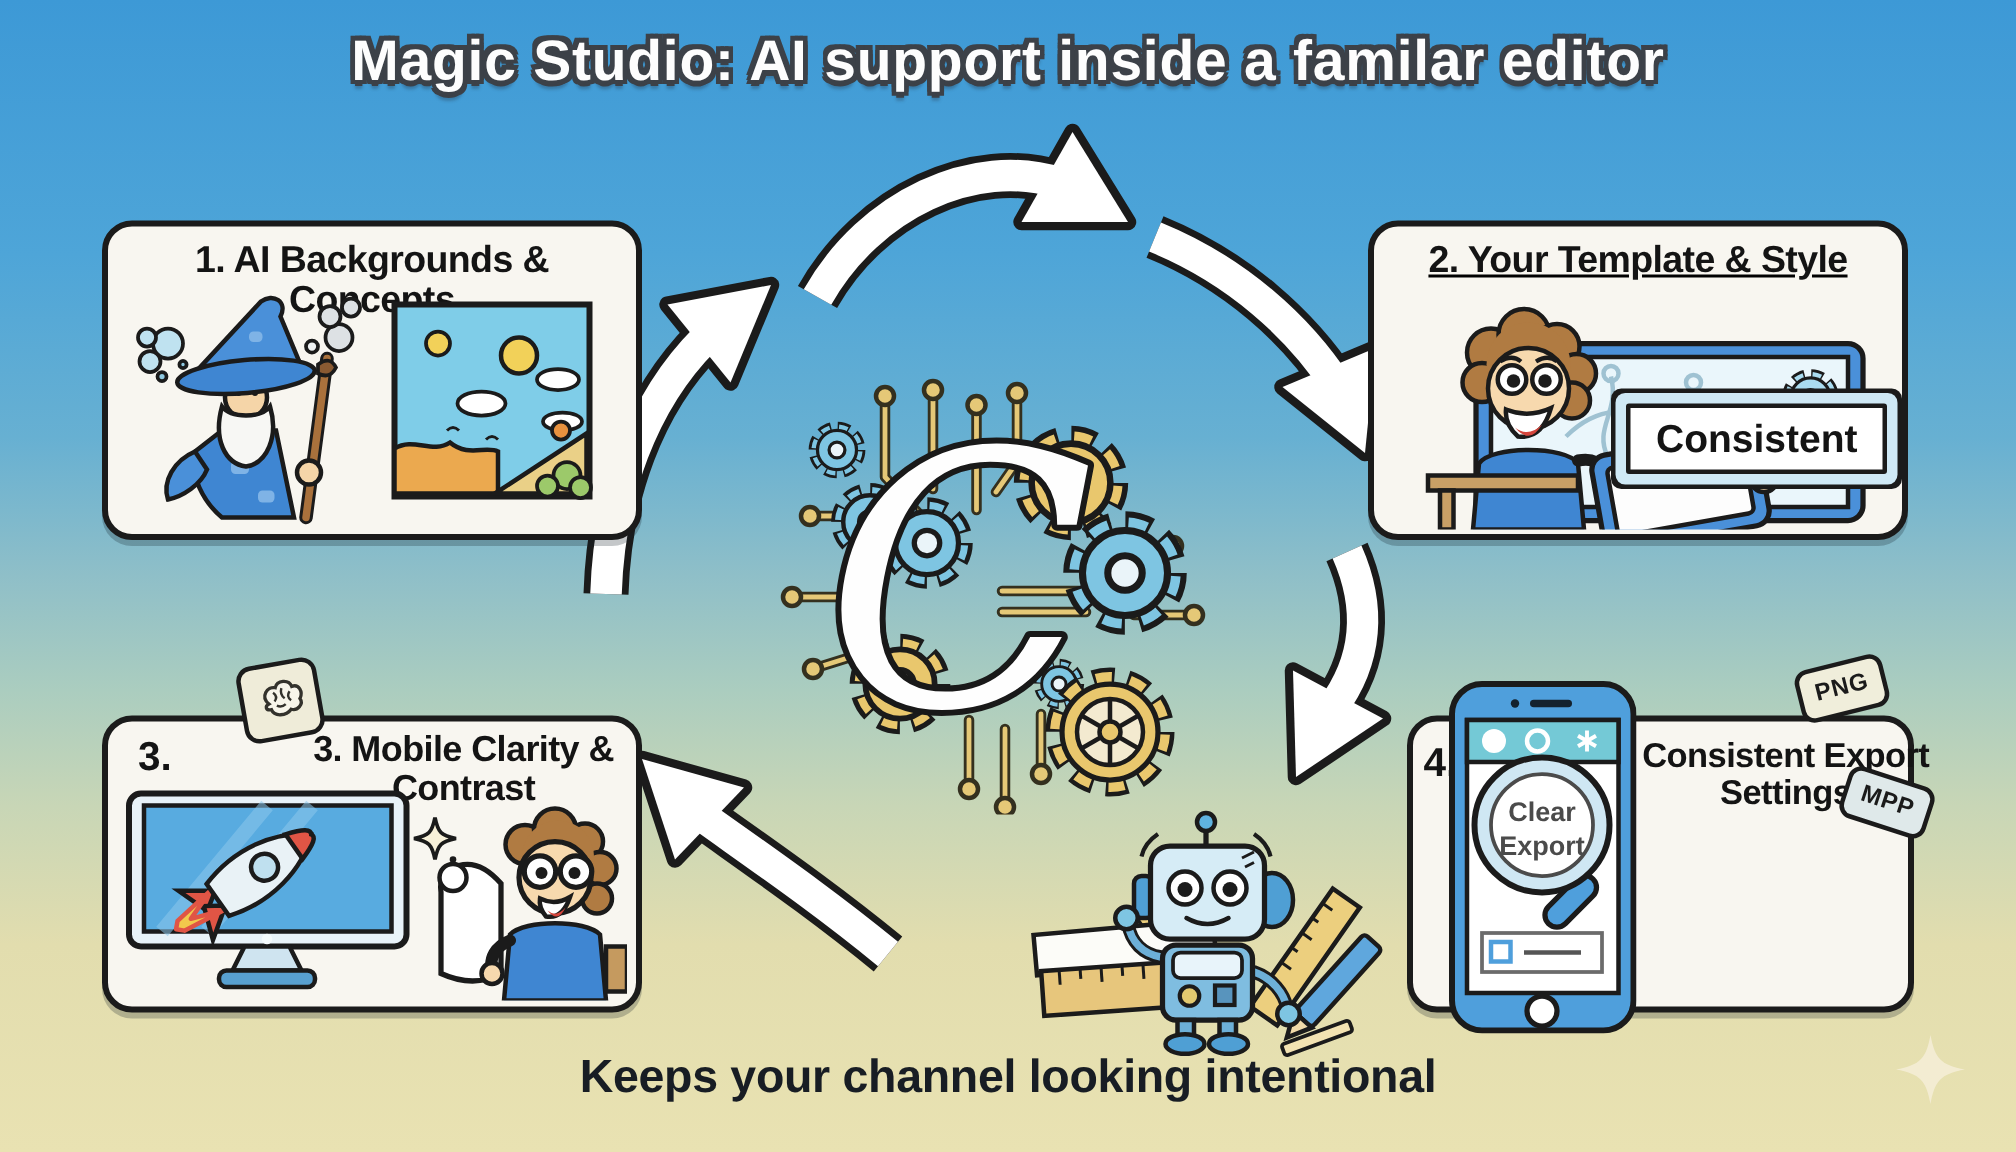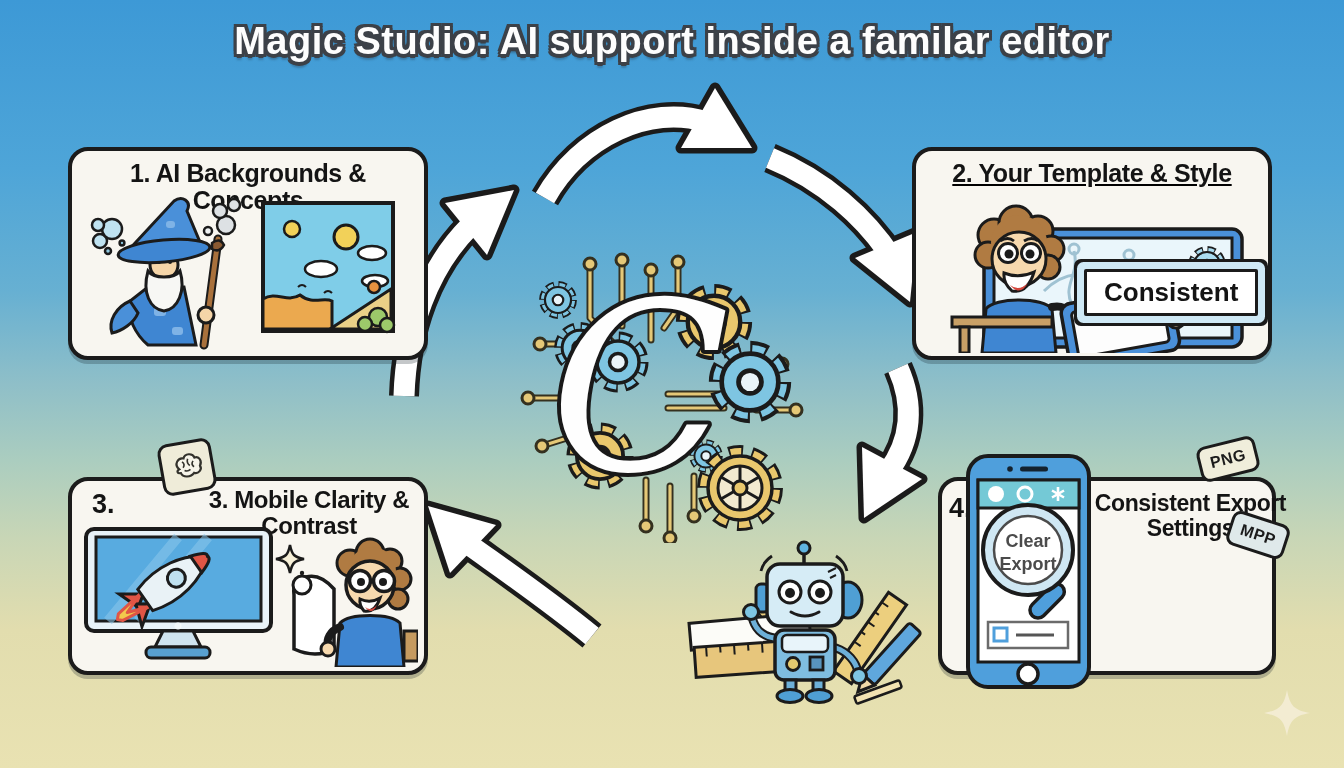--- a/index.html
+++ b/index.html
@@ -493,14 +493,15 @@
       <rect x="110" y="95" width="46" height="17" rx="5" fill="#e8f4fa" stroke="#1b1b1b" stroke-width="2.5"></rect>
       <circle cx="121" cy="124" r="6.5" fill="#e3c96f" stroke="#1b1b1b" stroke-width="2.8"></circle>
       <rect x="138" y="117" width="13" height="13" fill="#5894bd" stroke="#1b1b1b" stroke-width="2.8"></rect>
       <rect x="113" y="140" width="11" height="12" fill="#6db0d8" stroke="#1b1b1b" stroke-width="3"></rect>
       <rect x="141" y="140" width="11" height="12" fill="#6db0d8" stroke="#1b1b1b" stroke-width="3"></rect>
       <ellipse cx="118" cy="156" rx="13" ry="6.5" fill="#4f9fd4" stroke="#1b1b1b" stroke-width="3"></ellipse>
       <ellipse cx="147" cy="156" rx="13" ry="6.5" fill="#4f9fd4" stroke="#1b1b1b" stroke-width="3"></ellipse>
     </g>
   </svg>
 
+  <div class="footer-tagline">Keeps your channel looking intentional</div>
 
 </div>
 
 </body></html>

